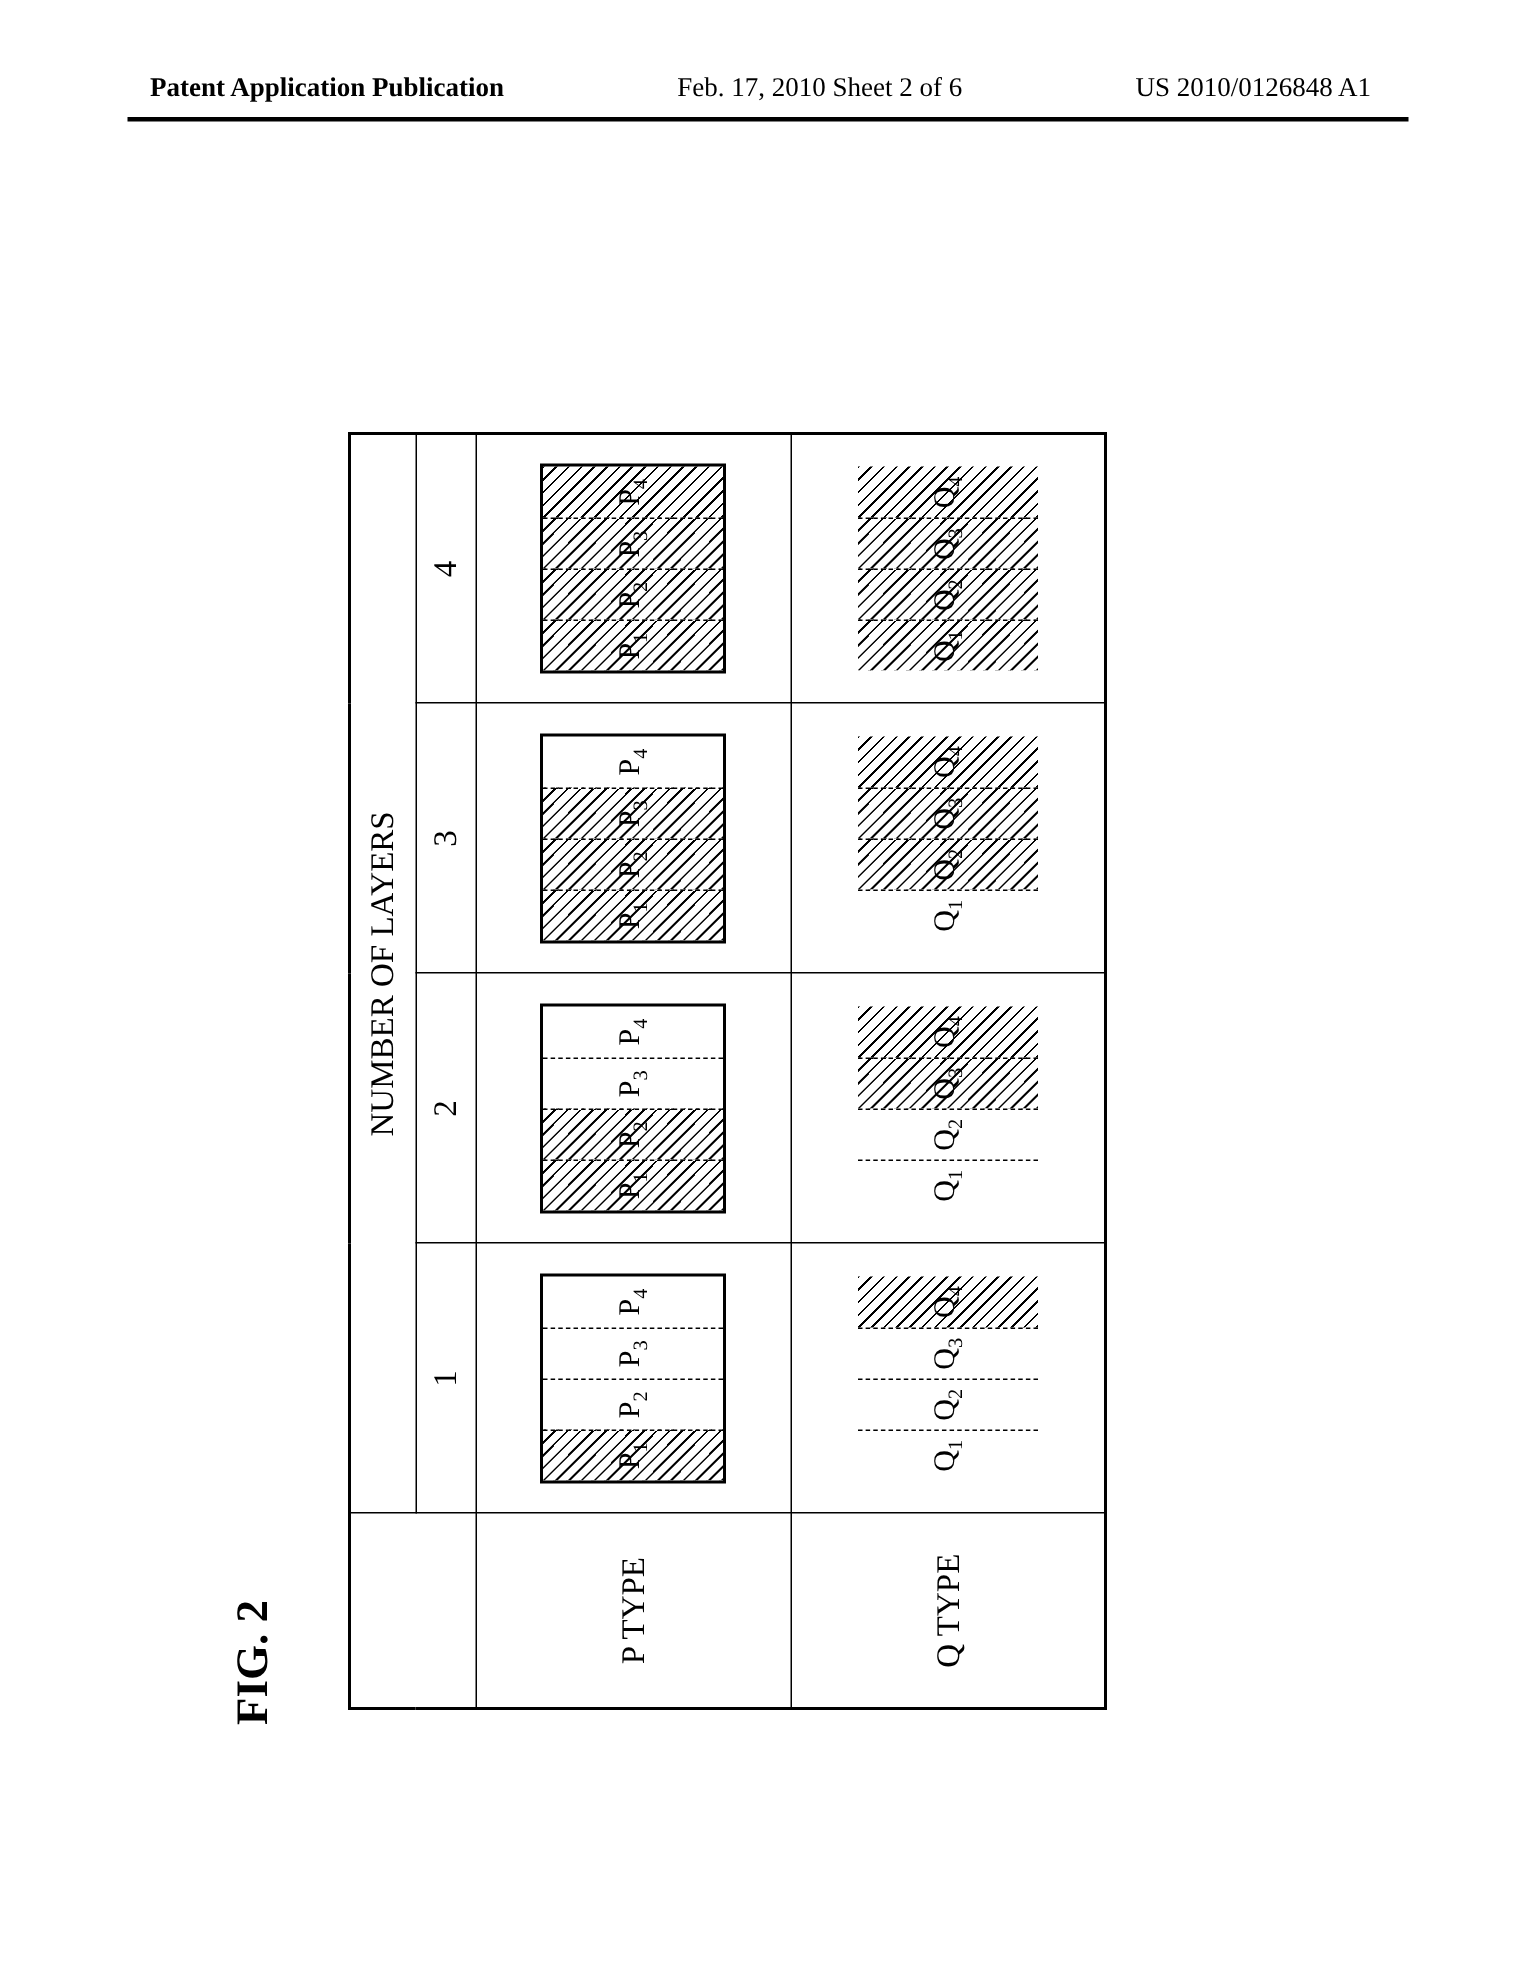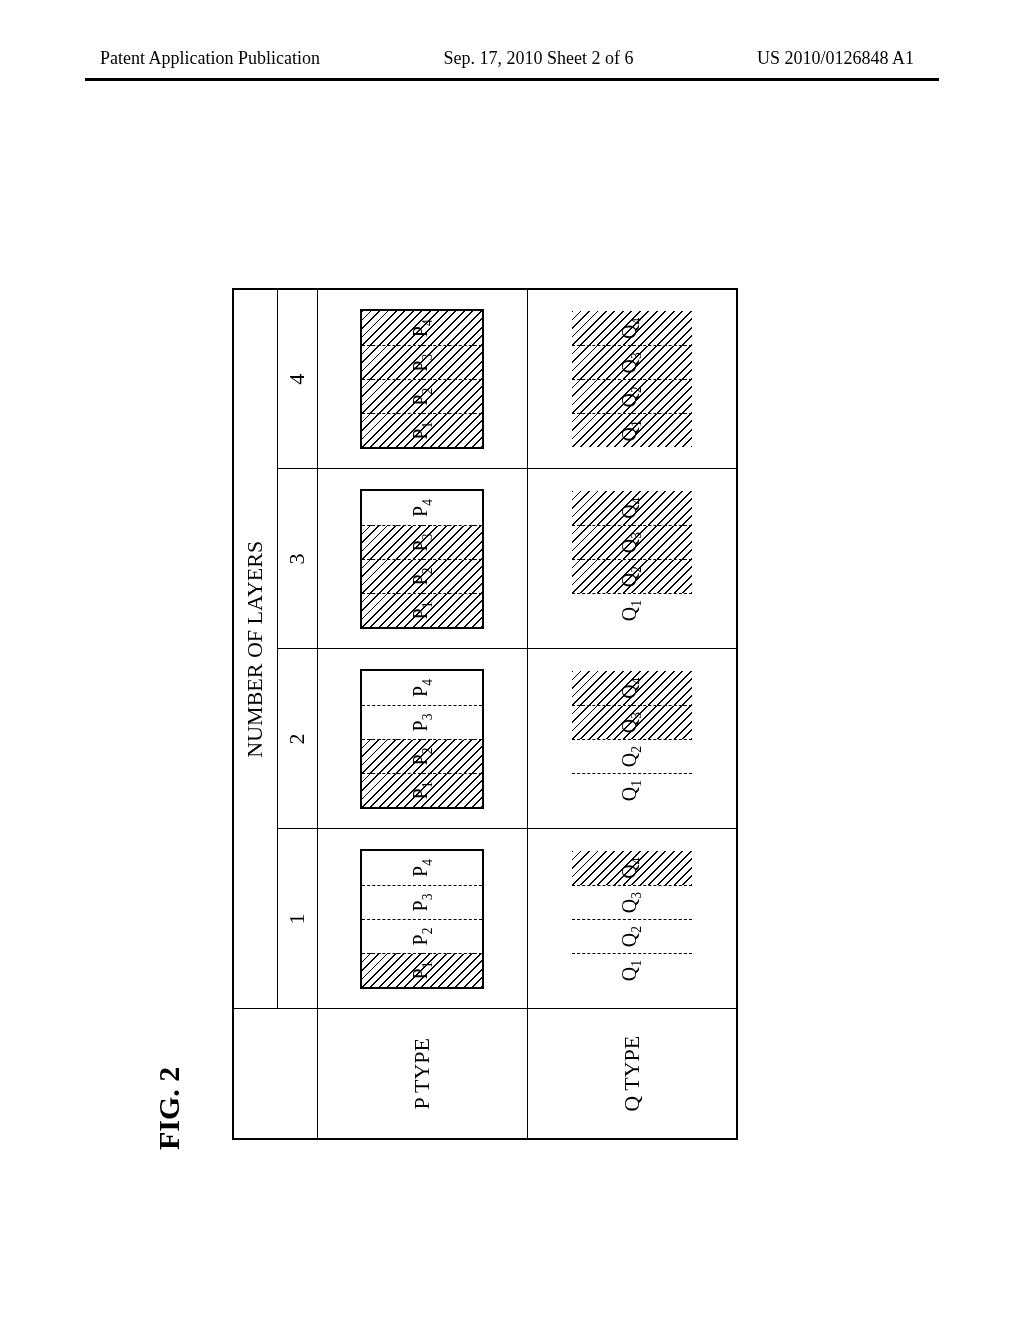--- a/index.html
+++ b/index.html
@@ -13,21 +13,21 @@
   .header {
     position: absolute;
     top: 48px;
     left: 0;
     right: 0;
     display: flex;
     justify-content: space-between;
     padding: 0 110px 0 100px;
     font-size: 18px;
   }
-  .header .left { font-weight: normal; }
+  .header .left { font-weight: bold; }
   .header .center { }
   .header .right { }
   .hr-line {
     position: absolute;
     top: 78px;
     left: 85px;
     right: 85px;
     height: 3px;
     background: #000;
   }
@@ -96,21 +96,21 @@
   .part .lbl sub { font-size: 0.68em; }
 
   
   .block.noframe { border: 2px solid transparent; }
 </style>
 </head>
 <body>
 
 <div class="header">
   <span class="left">Patent Application Publication</span>
-  <span class="center">Sep. 17, 2010  Sheet 2 of 6</span>
+  <span class="center">Feb. 17, 2010  Sheet 2 of 6</span>
   <span class="right">US 2010/0126848 A1</span>
 </div>
 <div class="hr-line"></div>
 
 <div class="stage">
   <div class="fig-label">FIG. 2</div>
 
   <table class="tbl">
     <tbody>
         <tr>

